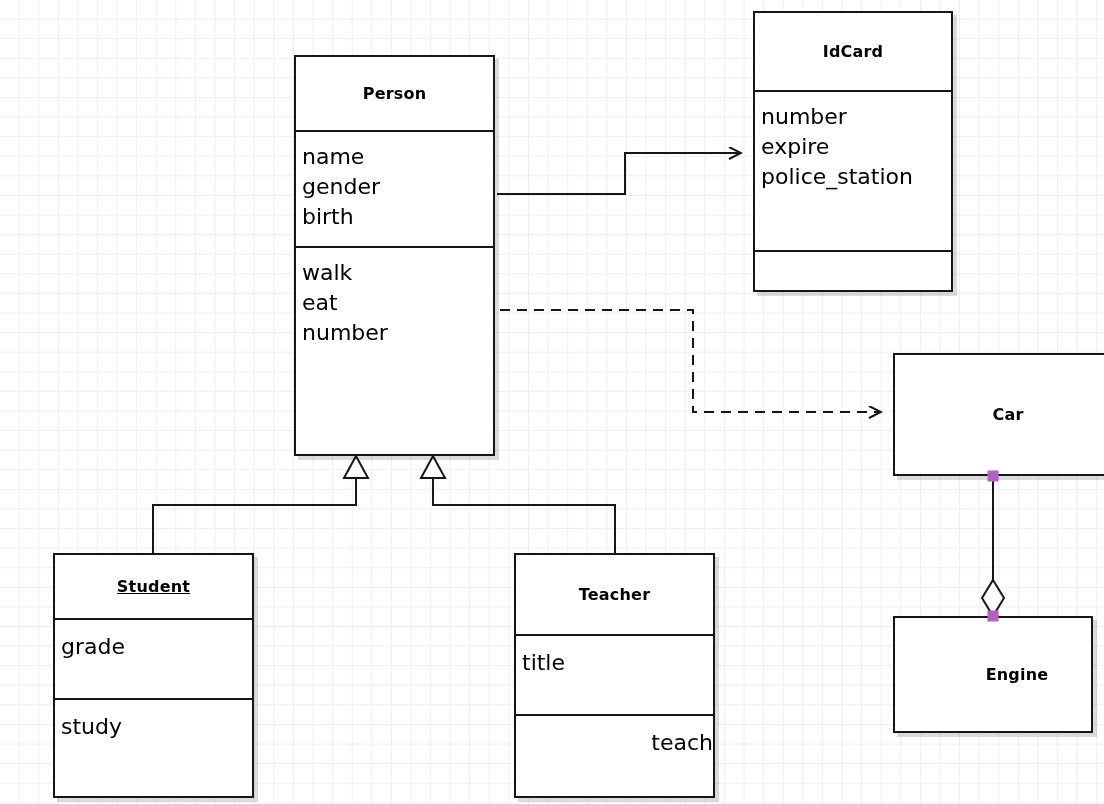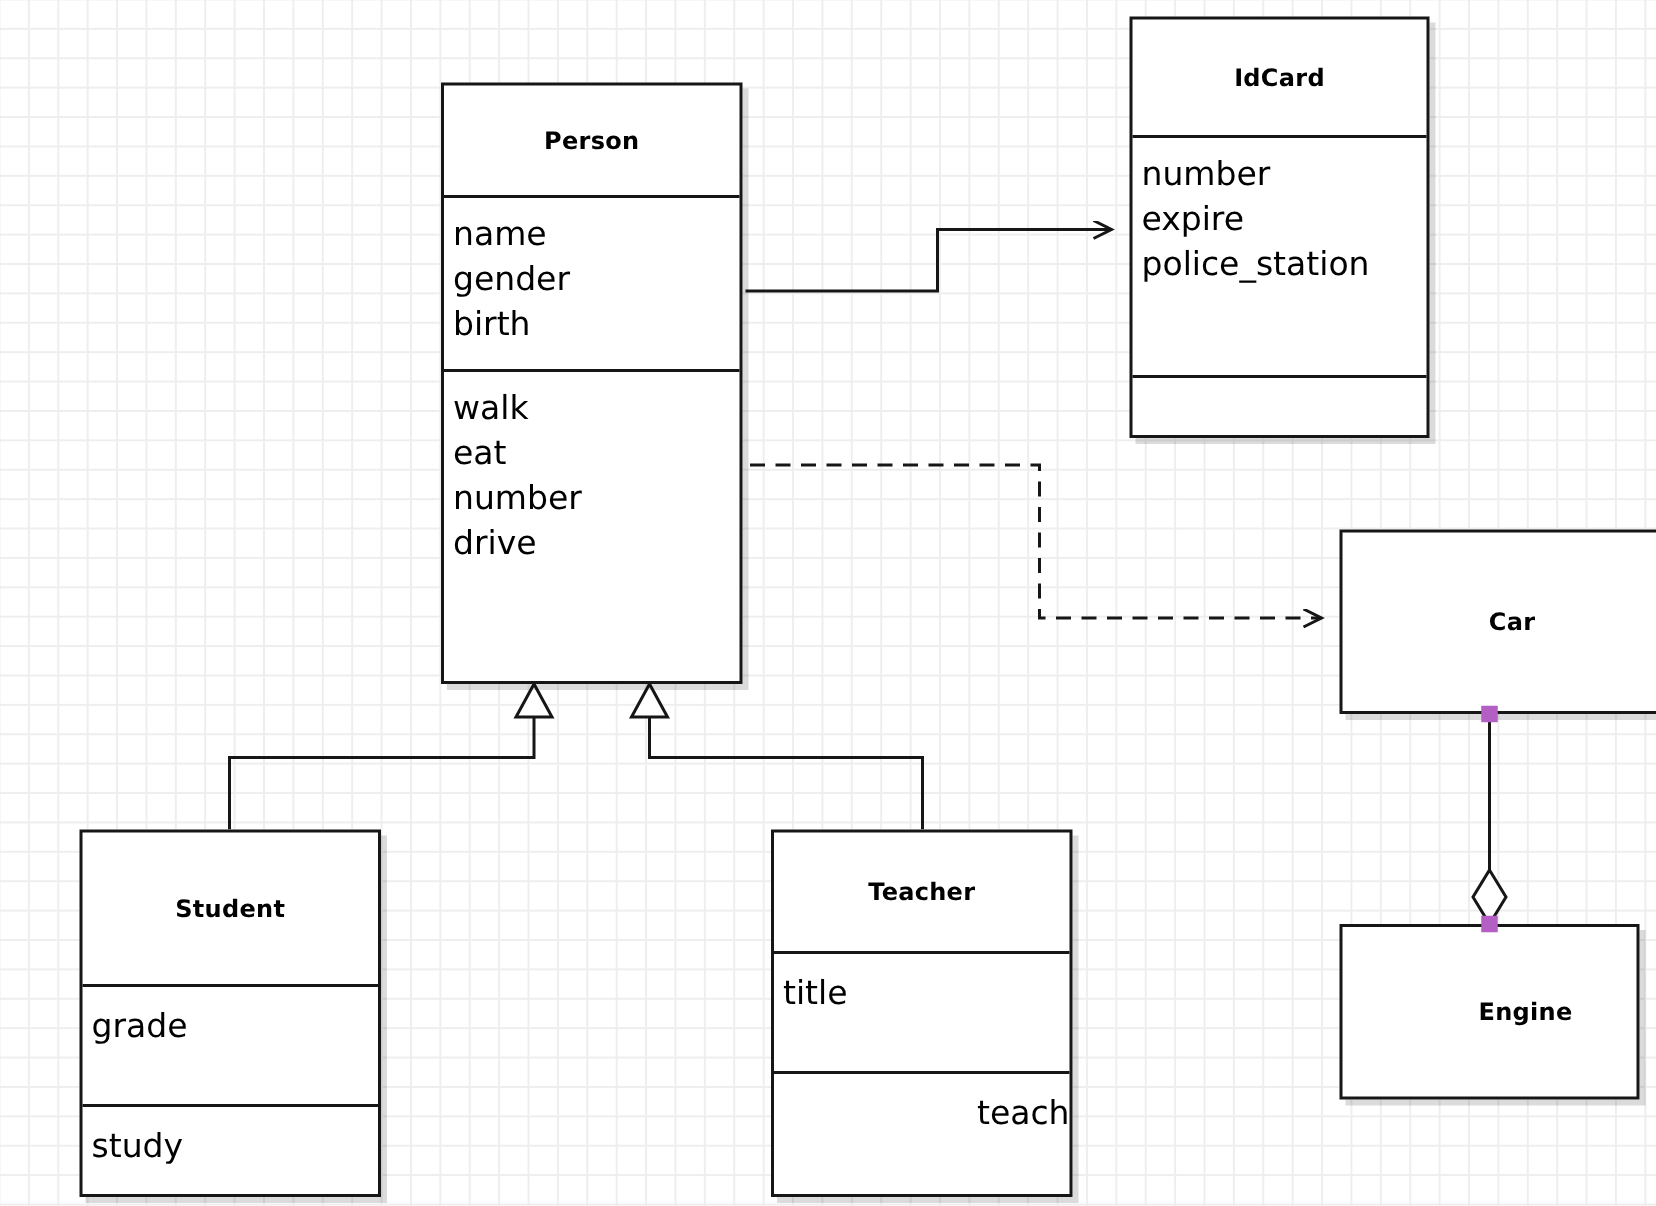--- a/index.html
+++ b/index.html
@@ -117,36 +117,35 @@
     <div class="compartment class-name" style="height:73px;">Person</div>
     <div class="compartment member-list" style="height:116px;">
       <div class="member">name</div>
       <div class="member">gender</div>
       <div class="member">birth</div>
     </div>
     <div class="compartment member-list" style="height:210px;">
       <div class="member">walk</div>
       <div class="member">eat</div>
       <div class="member">number</div>
-      <div class="member">drive</div>
     </div>
   </div>
 
   <div class="uml-class" style="left:753px; top:11px; width:200px; height:281px;">
     <div class="compartment class-name" style="height:77px;">IdCard</div>
     <div class="compartment member-list" style="height:160px;">
       <div class="member">number</div>
       <div class="member">expire</div>
       <div class="member">police_station</div>
     </div>
     <div class="compartment" style="height:40px;"></div>
   </div>
 
   <div class="uml-class" style="left:53px; top:553px; width:201px; height:245px;">
-    <div class="compartment class-name" style="height:101px;">Student</div>
+    <div class="compartment class-name" style="height:63px;text-decoration:underline;">Student</div>
     <div class="compartment member-single" style="height:80px;">
       <div class="member">grade</div>
     </div>
     <div class="compartment member-single" style="height:84px;">
       <div class="member">study</div>
     </div>
   </div>
 
   <div class="uml-class" style="left:514px; top:553px; width:201px; height:245px;">
     <div class="compartment class-name" style="height:79px;">Teacher</div>

